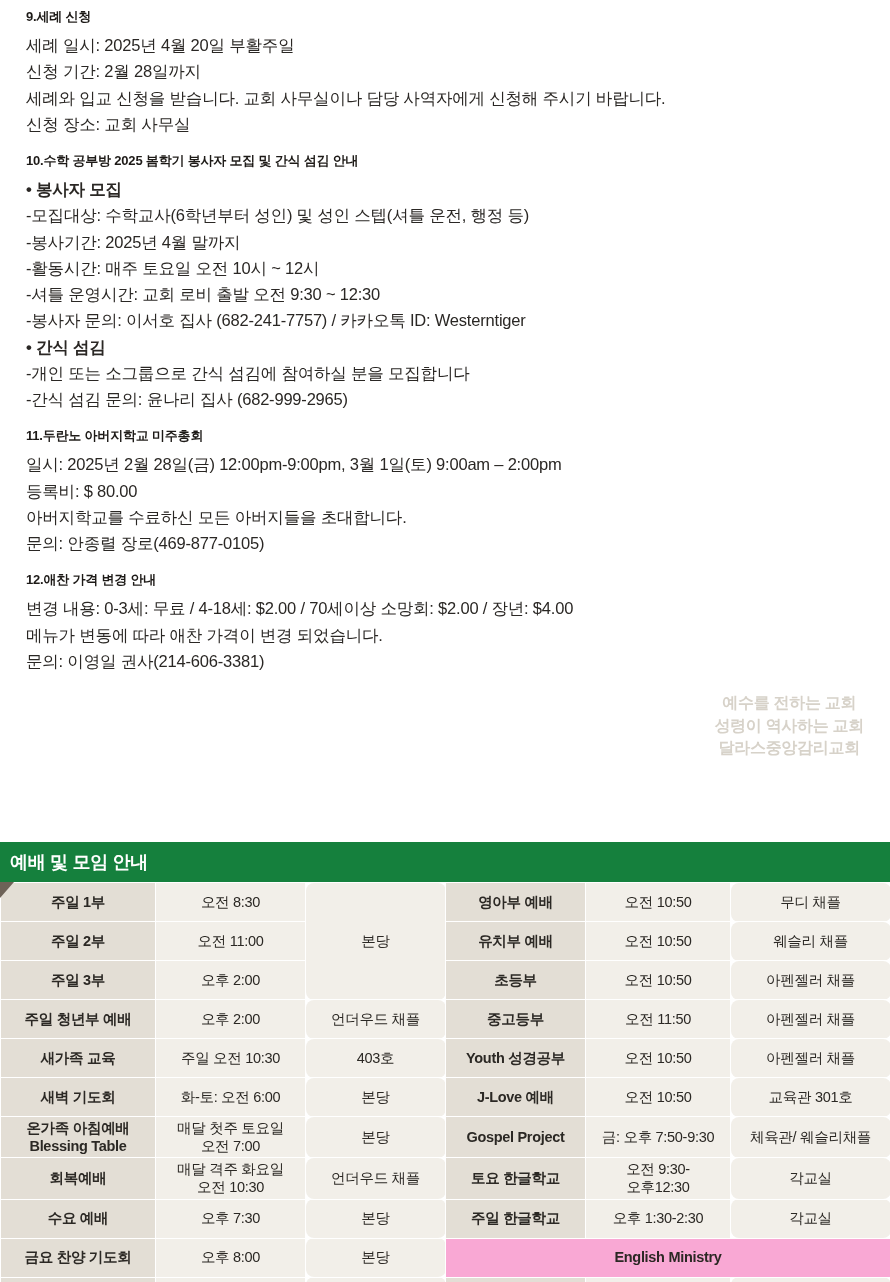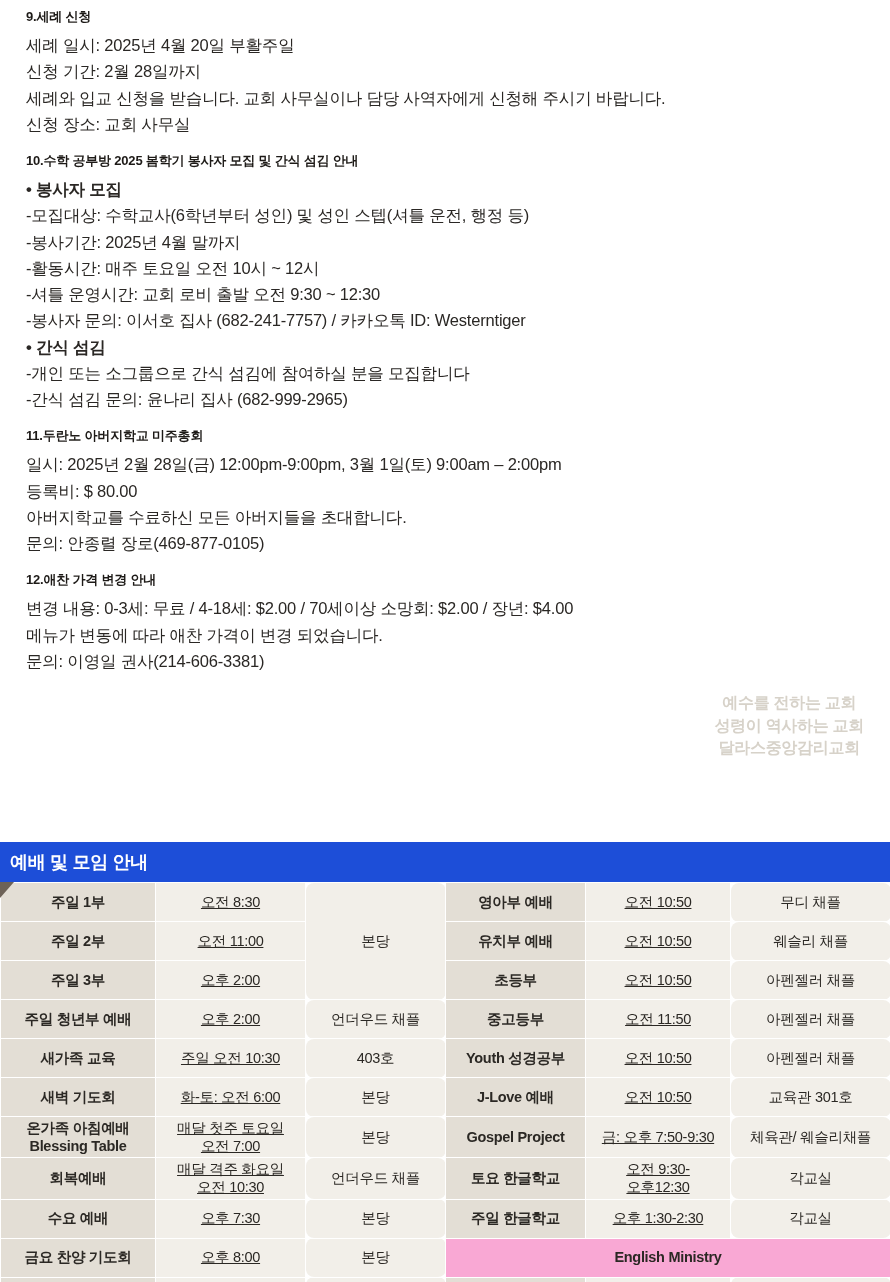--- a/index.html
+++ b/index.html
@@ -62,21 +62,21 @@
   }
 
   
   .schedule {
     position: absolute;
     left: 0;
     top: 842px;
     width: 890px;
   }
   .sched-header {
-    background: #1d4ed8;
+    background: #15803d;
     color: #ffffff;
     font-size: 18px;
     font-weight: bold;
     height: 40px;
     line-height: 40px;
     padding-left: 10px;
     box-sizing: border-box;
     letter-spacing: -0.3px;
   }
   .sched-arrow {
@@ -104,21 +104,20 @@
     padding: 2px 2px;
     line-height: 1.25;
   }
   td.lbl {
     background: #e3ded5;
     font-weight: bold;
     font-size: 15px;
   }
   td.val {
     background: #f2efe9;
-    text-decoration: underline;
   }
   td.plc {
     background: #f2efe9;
     border-radius: 8px;
   }
   td.em-head {
     background: #f9a8d4;
     color: #ffffff;
     font-weight: bold;
     font-size: 16px;

